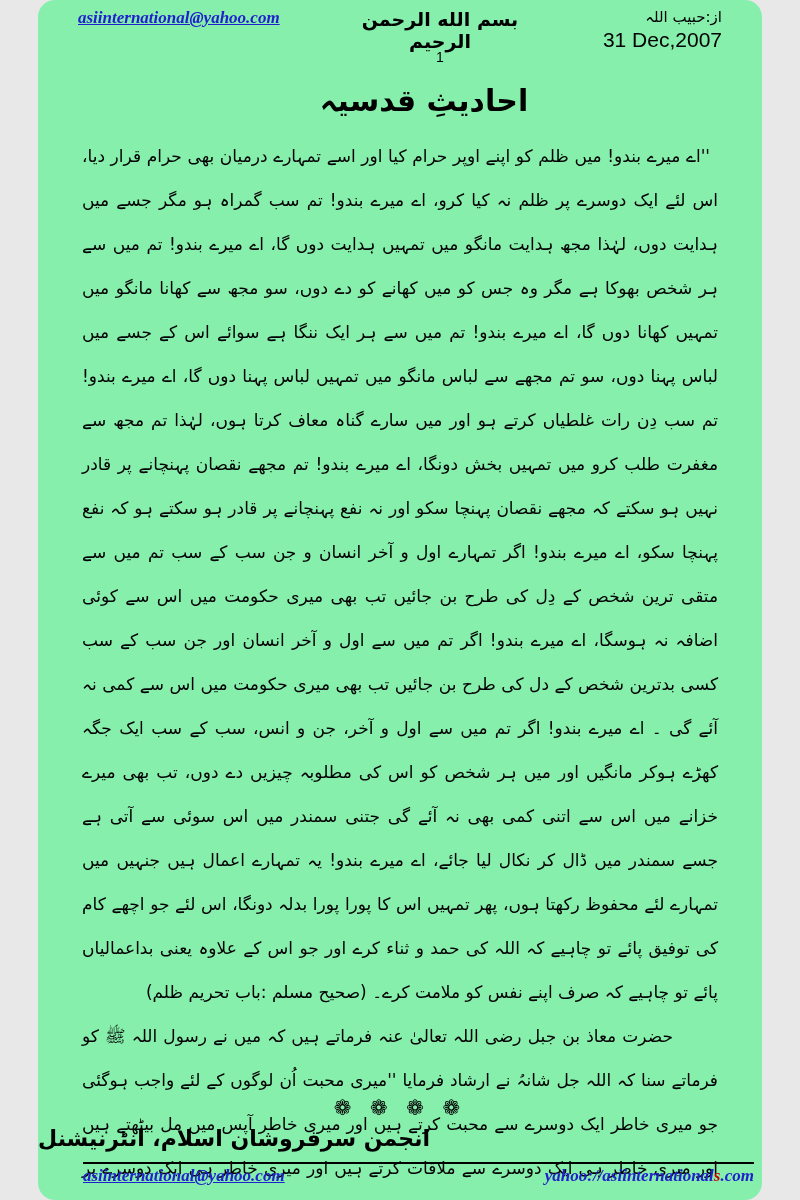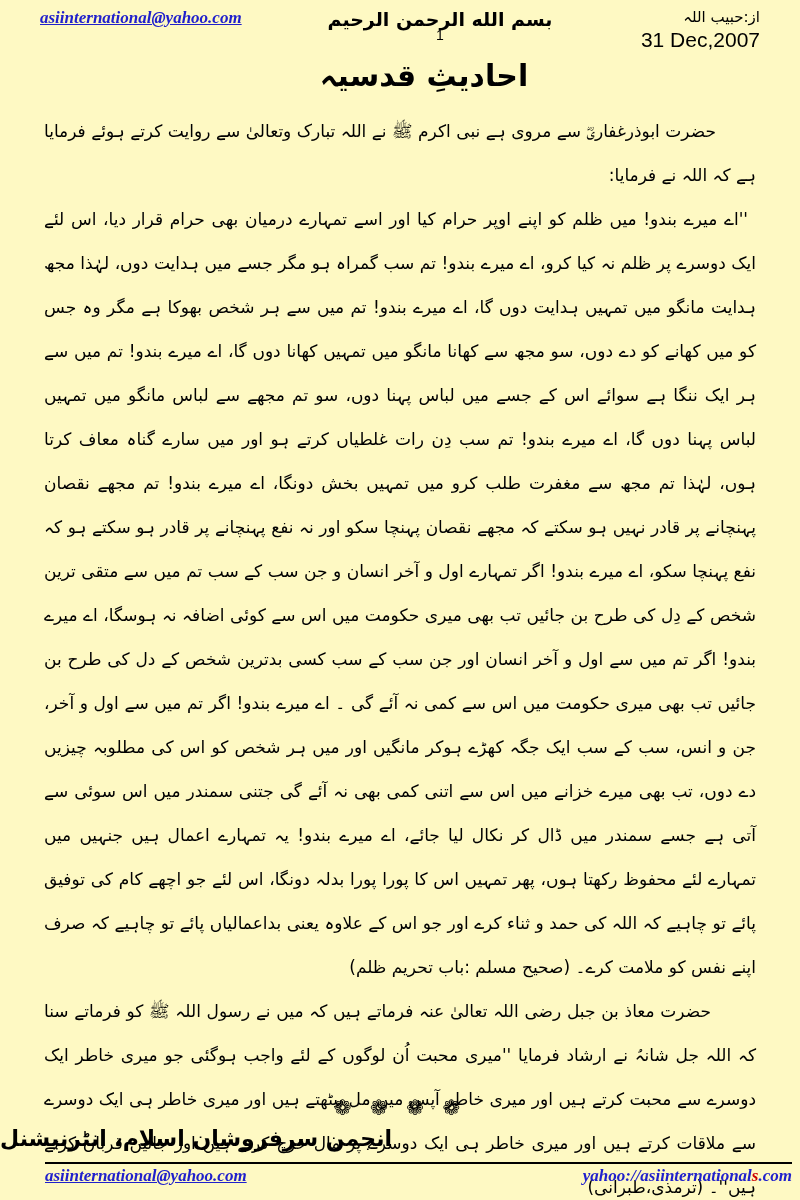--- a/index.html
+++ b/index.html
@@ -1,25 +1,26 @@
 <!DOCTYPE html>
 <html lang="ur"><head>
 <meta charset="utf-8">
 <style>
   * { margin: 0; padding: 0; box-sizing: border-box; }
   html, body { background: #e8e8e8; }
   .page {
     position: relative;
-    width: 800px;
+    width: 724px;
     height: 1200px;
     margin: 0 auto;
-    background: #fef9c3;
+    background: #86efac;
     overflow: hidden;
     font-family: "DejaVu Sans", sans-serif;
     color: #000;
+    border-radius: 17px;
   }
   
   .header {
     display: grid;
     grid-template-columns: 280px 1fr 200px;
     padding: 8px 40px 0 40px;
     align-items: start;
   }
   .email-top {
     font-family: "Liberation Serif", serif;
@@ -45,21 +46,21 @@
     font-family: "Liberation Sans", sans-serif;
     font-size: 21px;
     direction: ltr;
     margin-top: 2px;
   }
   .doc-title {
     text-align: center;
     direction: rtl;
     font-size: 30px;
     font-weight: bold;
-    margin-top: 6px;
+    margin-top: 18px;
     padding-left: 48px;
   }
   
   .body-text {
     direction: rtl;
     text-align: justify;
     margin: 16px 44px 0 44px;
     font-size: 17px;
     line-height: 44px;
   }
@@ -114,21 +115,20 @@
     </div>
     <div class="right-head">
       <div class="author">از:حبیب اللہ</div>
       <div class="date">31 Dec,2007</div>
     </div>
   </div>
 
   <div class="doc-title">احادیثِ قدسیہ</div>
 
   <div class="body-text">
-    <p class="para-intro">حضرت ابوذرغفاریؓ سے مروی ہے نبی اکرم ﷺ نے اللہ تبارک وتعالیٰ سے روایت کرتے ہوئے فرمایا ہے کہ اللہ نے فرمایا:</p>
     <p class="para-quote">''اے میرے بندو! میں ظلم کو اپنے اوپر حرام کیا اور اسے تمہارے درمیان بھی حرام قرار دیا، اس لئے ایک دوسرے پر ظلم نہ کیا کرو، اے میرے بندو! تم سب گمراہ ہو مگر جسے میں ہدایت دوں، لہٰذا مجھ ہدایت مانگو میں تمہیں ہدایت دوں گا، اے میرے بندو! تم میں سے ہر شخص بھوکا ہے مگر وہ جس کو میں کھانے کو دے دوں، سو مجھ سے کھانا مانگو میں تمہیں کھانا دوں گا، اے میرے بندو! تم میں سے ہر ایک ننگا ہے سوائے اس کے جسے میں لباس پہنا دوں، سو تم مجھے سے لباس مانگو میں تمہیں لباس پہنا دوں گا، اے میرے بندو! تم سب دِن رات غلطیاں کرتے ہو اور میں سارے گناہ معاف کرتا ہوں، لہٰذا تم مجھ سے مغفرت طلب کرو میں تمہیں بخش دونگا، اے میرے بندو! تم مجھے نقصان پہنچانے پر قادر نہیں ہو سکتے کہ مجھے نقصان پہنچا سکو اور نہ نفع پہنچانے پر قادر ہو سکتے ہو کہ نفع پہنچا سکو، اے میرے بندو! اگر تمہارے اول و آخر انسان و جن سب کے سب تم میں سے متقی ترین شخص کے دِل کی طرح بن جائیں تب بھی میری حکومت میں اس سے کوئی اضافہ نہ ہوسگا، اے میرے بندو! اگر تم میں سے اول و آخر انسان اور جن سب کے سب کسی بدترین شخص کے دل کی طرح بن جائیں تب بھی میری حکومت میں اس سے کمی نہ آئے گی ۔ اے میرے بندو! اگر تم میں سے اول و آخر، جن و انس، سب کے سب ایک جگہ کھڑے ہوکر مانگیں اور میں ہر شخص کو اس کی مطلوبہ چیزیں دے دوں، تب بھی میرے خزانے میں اس سے اتنی کمی بھی نہ آئے گی جتنی سمندر میں اس سوئی سے آتی ہے جسے سمندر میں ڈال کر نکال لیا جائے، اے میرے بندو! یہ تمہارے اعمال ہیں جنہیں میں تمہارے لئے محفوظ رکھتا ہوں، پھر تمہیں اس کا پورا پورا بدلہ دونگا، اس لئے جو اچھے کام کی توفیق پائے تو چاہیے کہ اللہ کی حمد و ثناء کرے اور جو اس کے علاوہ یعنی بداعمالیاں پائے تو چاہیے کہ صرف اپنے نفس کو ملامت کرے۔ (صحیح مسلم :باب تحریم ظلم)</p>
     <p class="para-second">حضرت معاذ بن جبل رضی اللہ تعالیٰ عنہ فرماتے ہیں کہ میں نے رسول اللہ ﷺ کو فرماتے سنا کہ اللہ جل شانہُ نے ارشاد فرمایا ''میری محبت اُن لوگوں کے لئے واجب ہوگئی جو میری خاطر ایک دوسرے سے محبت کرتے ہیں اور میری خاطر آپس میں مل بیٹھتے ہیں اور میری خاطر ہی ایک دوسرے سے ملاقات کرتے ہیں اور میری خاطر ہی ایک دوسرے پر مال خرچ کرتے ہیں اور جانیں قربان کرتے ہیں''۔ (ترمذی،طبرانی)</p>
   </div>
 
   <div class="footer">
     <div class="ornaments">❁ ❁ ❁ ❁</div>
     <div class="org-name">انجمن سرفروشان اسلام، انٹرنیشنل</div>
     <div class="footer-bar">
       <a class="footer-link footer-email">asiinternational@yahoo.com</a>
       <a class="footer-link"><span>yahoo://asiinternational</span><span class="red-letter">s</span><span>.com</span></a>

